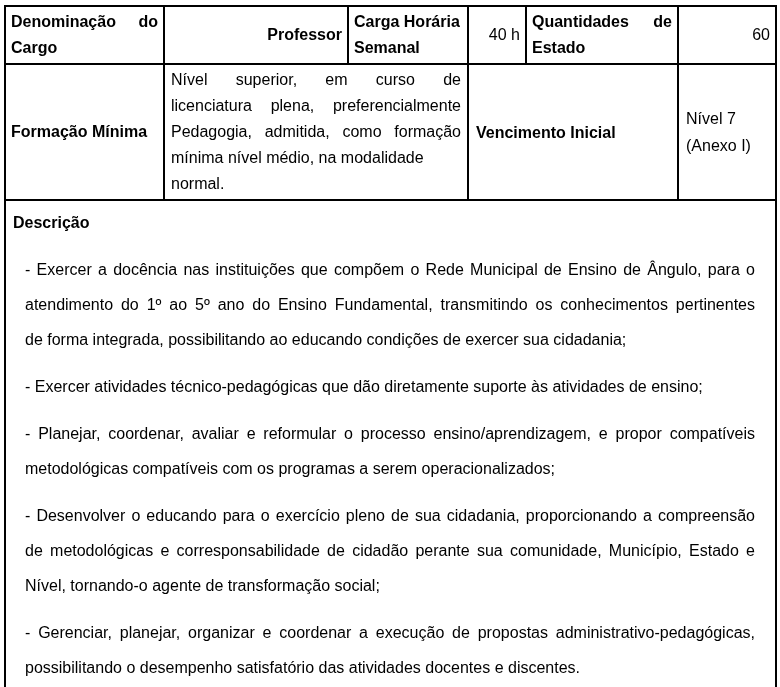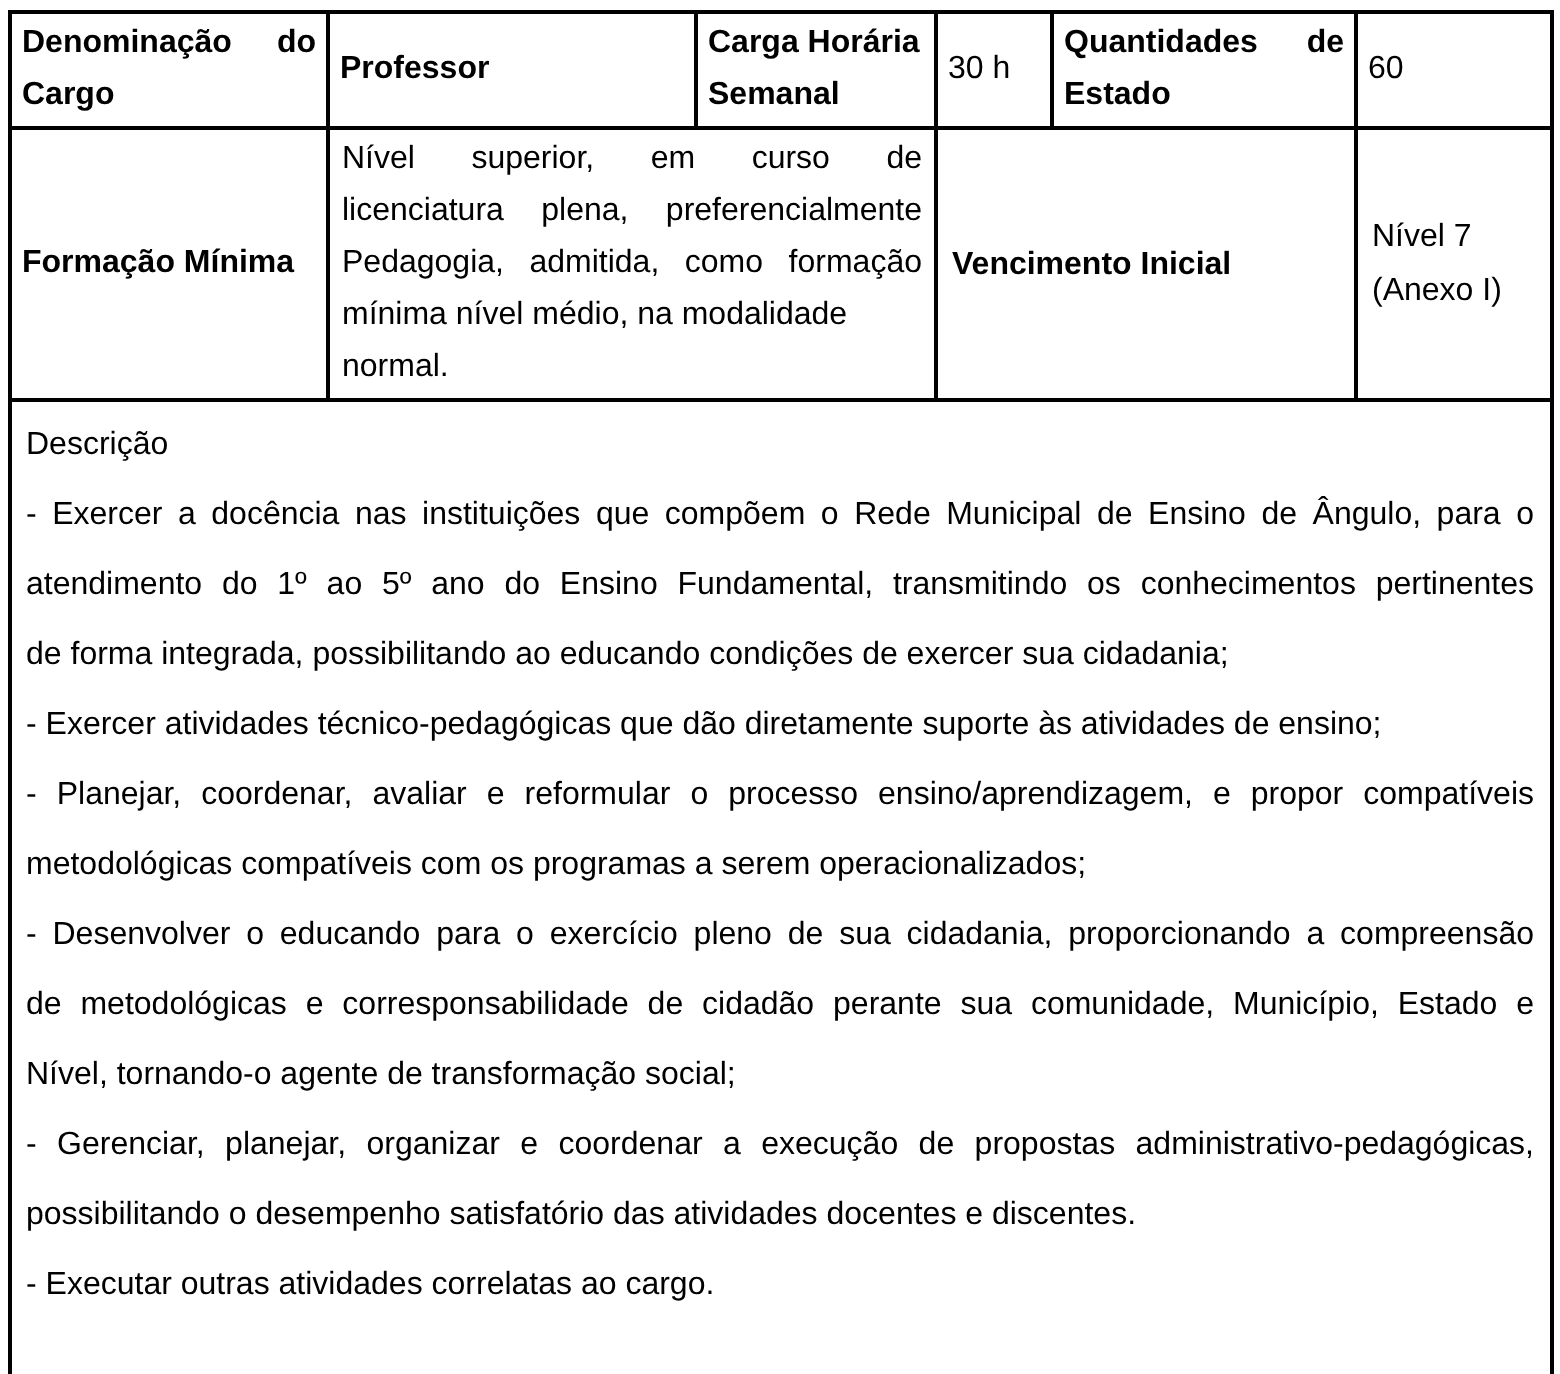--- a/index.html
+++ b/index.html
@@ -17,57 +17,57 @@
     table-layout: fixed;
     width: 771px;
   }
   td {
     border: 2px solid #000000;
     padding: 2px 5px;
     vertical-align: middle;
     overflow: hidden;
   }
   .b   { font-weight: bold; }
-  .ctr { text-align: left; }
+  .ctr { text-align: right; }
   .jz  { text-align: justify; }
   .top { vertical-align: top; }
   .lh26 { line-height: 26px; }
   .lh27 { line-height: 27px; }
   tr.r1 { height: 52px; margin-left: 48px; }
   tr.r2 { height: 129px; }
   tr.r3 { height: 494px; }
   .formacao-cell { padding: 2px 6px 2px 6px; }
   .formacao-line { line-height: 26px; }
   .formacao-line.stretch { text-align: justify; text-align-last: justify; }
   .pad7 { padding-left: 7px; padding-right: 7px; }
   .desc-cell { padding: 4px 8px 4px 7px; }
   .desc-line { line-height: 35px; }
   .desc-line.stretch { text-align: justify; text-align-last: justify; }
-  .desc-heading { line-height: 35px; font-weight: normal; }
-  p.desc-para { margin: 0; }
+  .desc-heading { line-height: 35px; font-weight: bold; }
+  p.desc-para { margin: 12px; }
 </style>
 </head>
 <body>
 
 <table class="cargo-table">
   <colgroup>
     <col style="width:159px">
     <col style="width:184px">
     <col style="width:120px">
     <col style="width:58px">
     <col style="width:152px">
     <col style="width:98px">
   </colgroup>
 
   <tbody>
       <tr class="r1">
     <td class="b jz lh26">Denominação do Cargo</td>
     <td class="b ctr lh26">Professor</td>
     <td class="b lh26">Carga Horária Semanal</td>
-    <td class="ctr lh26">30 h</td>
+    <td class="ctr lh26">40 h</td>
     <td class="b jz lh26">Quantidades de Estado</td>
     <td class="ctr lh26">60</td>
   </tr>
 
   <tr class="r2">
     <td class="b lh26">Formação Mínima</td>
     <td colspan="2" class="top formacao-cell">
       <div class="formacao-line stretch">Nível superior, em curso de</div>
       <div class="formacao-line stretch">licenciatura plena, preferencialmente</div>
       <div class="formacao-line stretch">Pedagogia, admitida, como formação</div>

